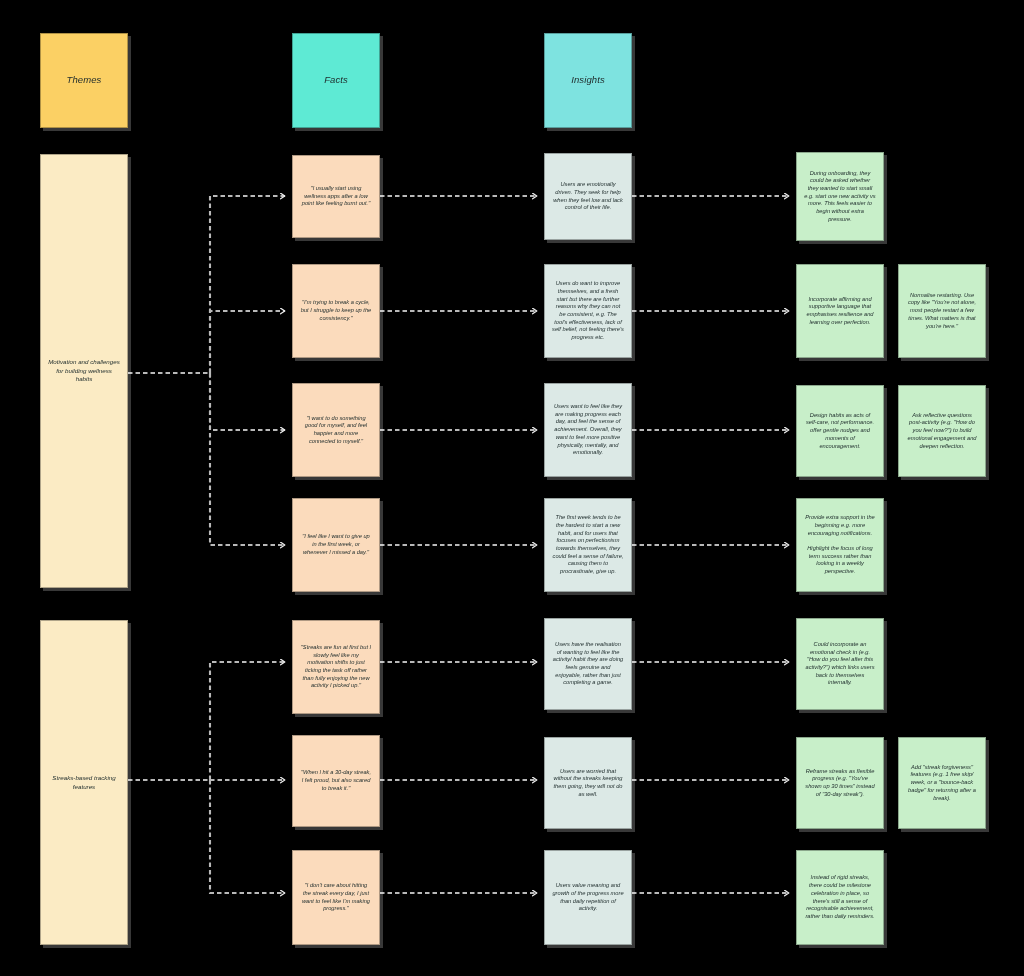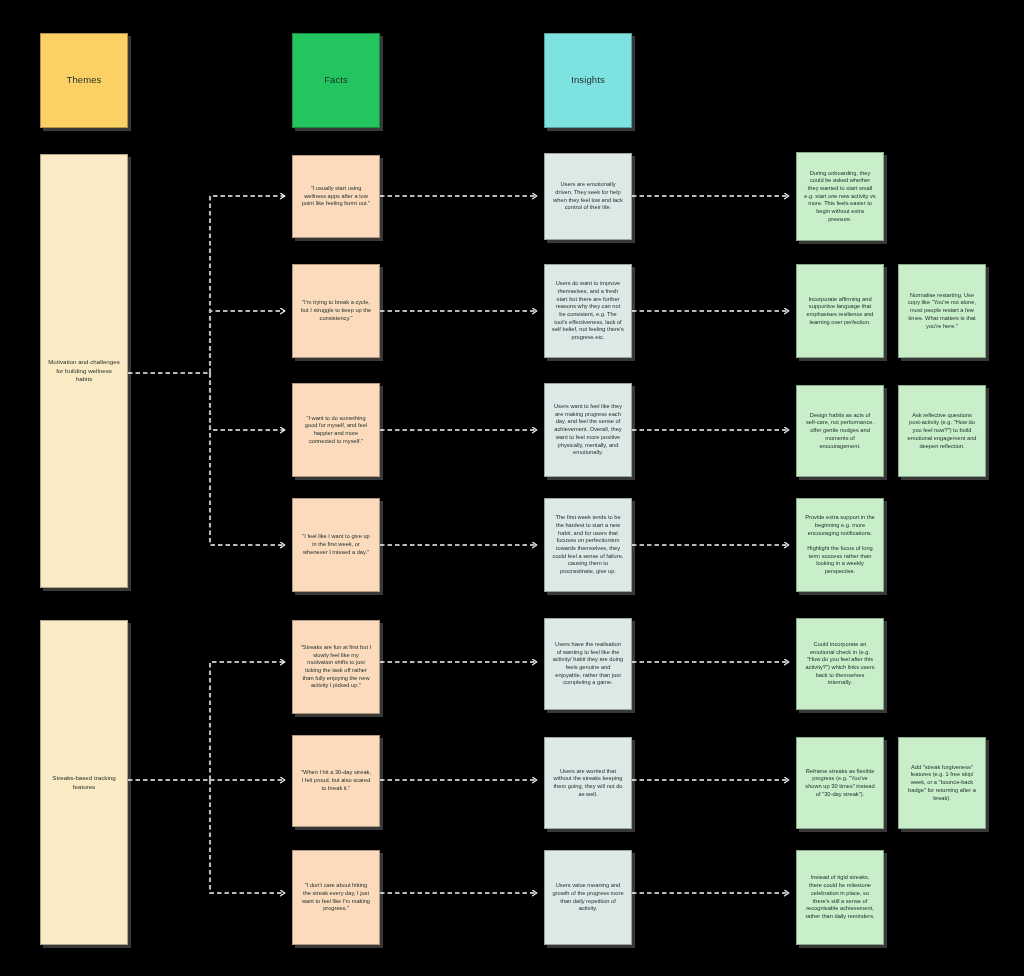--- a/index.html
+++ b/index.html
@@ -12,20 +12,21 @@
     height: 976px;
     font-family: "Liberation Sans", sans-serif;
     position: relative;
     overflow: hidden;
   }
   #board {
     position: absolute;
     left: 0; top: 0;
     width: 1024px;
     height: 976px;
+    font-style: italic;
   }
 
   
   #connectors {
     position: absolute;
     left: 0; top: 0;
     width: 1024px;
     height: 976px;
     pointer-events: none;
   }
@@ -53,21 +54,21 @@
   
   .hdr {
     width: 88px;
     height: 95px;
     top: 33px;
     font-size: 9.5px;
     letter-spacing: .1px;
     color: #1f2b2b;
   }
   .hdr-themes  { left: 40px;  background: #FBD064; }
-  .hdr-facts   { left: 292px; background: #22c55e; }
+  .hdr-facts   { left: 292px; background: #5eead4; }
   .hdr-insights{ left: 544px; background: #7EE3E0; }
   .hdr-recs    { left: 796px; background: #8BE39B; }
 
   
   .theme {
     left: 40px;
     width: 88px;
     background: #FBEBC4;
     font-size: 6.2px;
   }

